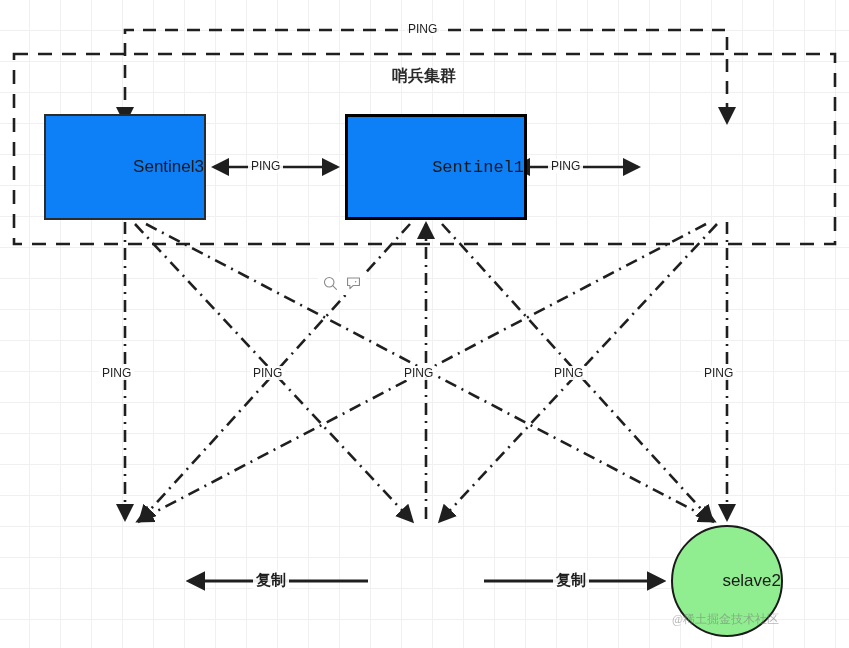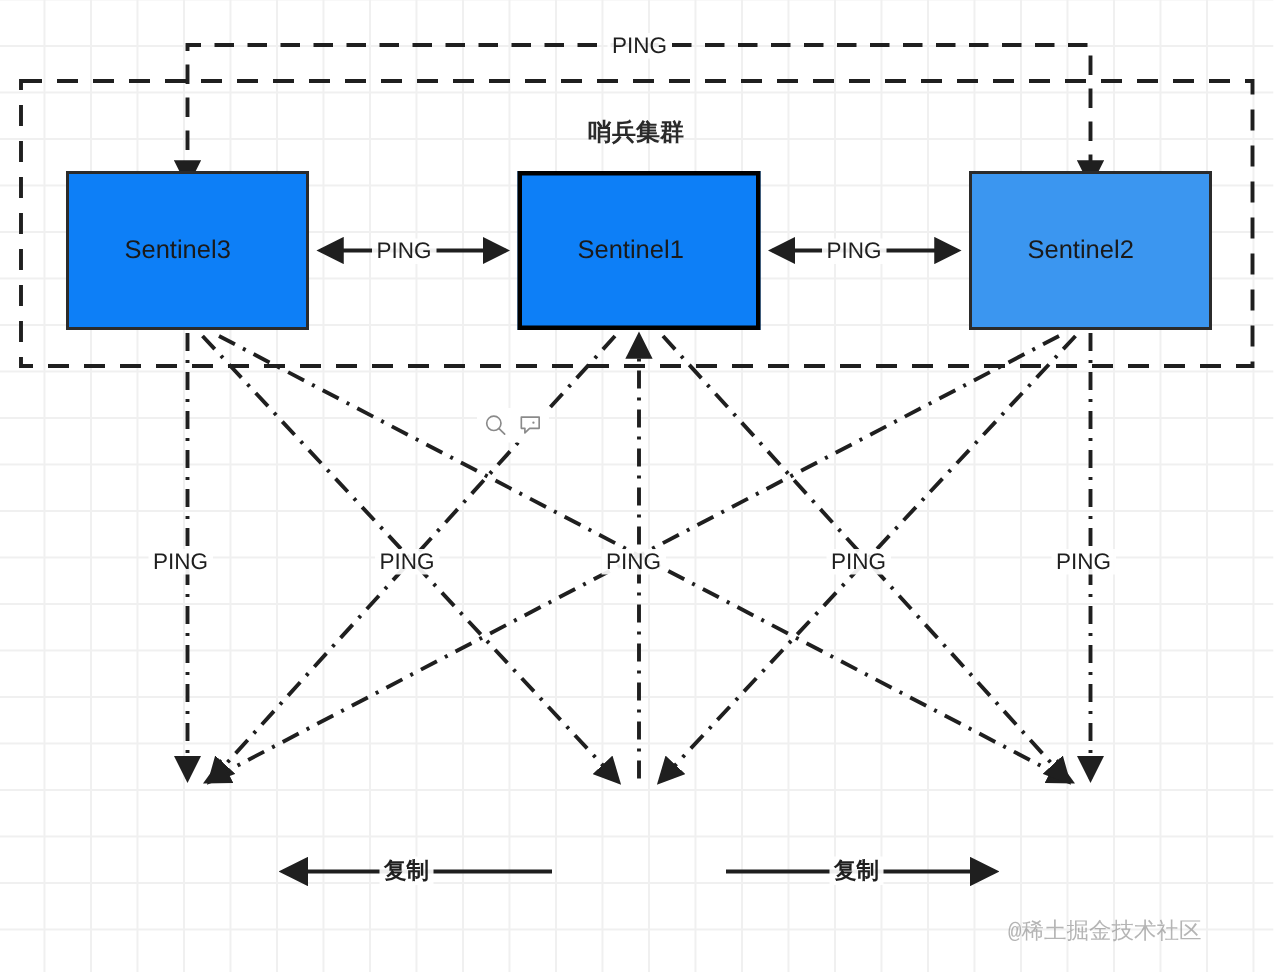--- a/index.html
+++ b/index.html
@@ -24,41 +24,40 @@
     position: absolute;
     left: 0;
     top: 0;
     width: 849px;
     height: 648px;
   }
   .node {
     position: absolute;
     display: flex;
     align-items: center;
-    justify-content: flex-start;
+    justify-content: flex-end;
     box-sizing: border-box;
     color: #1a1a1a;
     font-size: 17px;
     font-family: "Liberation Sans", "DejaVu Sans", sans-serif;
     user-select: none;
-    padding-left: 37px;
   }
   .sentinel-box {
     border: 2px solid #2b2b2b;
   }
   .sentinel-box.selected {
     border: 3px solid #000000;
   }
   .circle-node {
     border: 2px solid #1a1a1a;
     border-radius: 50%;
   }
   .edge-label {
     position: absolute;
-    font-size: 15px;
+    font-size: 12px;
     color: #1f1f1f;
     background: rgba(255,255,255,0.92);
     padding: 0 3px;
     white-space: nowrap;
     user-select: none;
     font-family: "Liberation Sans", "DejaVu Sans", sans-serif;
   }
   .edge-label.cjk {
     font-size: 15px;
     font-weight: 700;
@@ -77,25 +76,25 @@
     display: flex;
     align-items: center;
     gap: 6px;
     background: #ffffff;
     padding: 3px 4px;
     border-radius: 2px;
   }
   .mini-toolbar svg { display: block; }
   .watermark {
     position: absolute;
-    font-size: 15px;
+    font-size: 12px;
     color: rgba(120,120,120,0.55);
     white-space: nowrap;
     user-select: none;
-    font-family: Liberation Mono, monospace;
+    font-family: Liberation Serif, serif;
   }
 </style>
 </head>
 <body>
 
 <div id="canvas">
 
   <svg id="svg-layer" viewBox="0 0 849 648" xmlns="http://www.w3.org/2000/svg">
     <defs>
       <marker id="arrow" viewBox="0 0 12 12" refX="10" refY="6" markerWidth="7" markerHeight="7" orient="auto-start-reverse">
@@ -127,36 +126,36 @@
     <line x1="410" y1="224" x2="140" y2="521" stroke="#1f1f1f" stroke-width="2.6" stroke-dasharray="12 6 2 6" marker-end="url(#arrow)"></line>
     <line x1="442" y1="224" x2="712" y2="521" stroke="#1f1f1f" stroke-width="2.6" stroke-dasharray="12 6 2 6" marker-end="url(#arrow)"></line>
 
     <line x1="717" y1="224" x2="440" y2="521" stroke="#1f1f1f" stroke-width="2.6" stroke-dasharray="12 6 2 6" marker-end="url(#arrow)"></line>
     <line x1="706" y1="224" x2="138" y2="521" stroke="#1f1f1f" stroke-width="2.6" stroke-dasharray="12 6 2 6" marker-end="url(#arrow)"></line>
 
     <line x1="368" y1="581" x2="189" y2="581" stroke="#1f1f1f" stroke-width="2.8" marker-end="url(#arrow)"></line>
     <line x1="484" y1="581" x2="663" y2="581" stroke="#1f1f1f" stroke-width="2.8" marker-end="url(#arrow)"></line>
   </svg>
 
-  <div class="cluster-title" style="left:392px; top:78px;">哨兵集群</div>
+  <div class="cluster-title" style="left:392px; top:66px;">哨兵集群</div>
 
   <div class="node sentinel-box" style="left:44px; top:114px; width:162px; height:106px; background:#0d7ff7;">
     <span>Sentinel3</span>
   </div>
 
-  <div class="node sentinel-box selected" style="left:345px; top:114px; width:162px; height:106px; background:#0d7ff7;">
+  <div class="node sentinel-box selected" style="left:345px; top:114px; width:182px; height:106px; background:#0d7ff7;font-family:Liberation Mono, monospace;">
     <span>Sentinel1</span>
-  </div>
-
-  <div class="node sentinel-box" style="left:646px; top:114px; width:162px; height:106px; background:#3b96f0;">
-    <span>Sentinel2</span>
   </div>
 
 
 
+
+  <div class="node circle-node" style="left:671px; top:525px; width:112px; height:112px; background:#90ee90;">
+    <span>selave2</span>
+  </div>
 
   <div class="edge-label" style="left:405px; top:22px;">PING</div>
   <div class="edge-label" style="left:248px; top:159px;">PING</div>
   <div class="edge-label" style="left:548px; top:159px;">PING</div>
 
   <div class="edge-label" style="left:99px; top:366px;">PING</div>
   <div class="edge-label" style="left:250px; top:366px;">PING</div>
   <div class="edge-label" style="left:401px; top:366px;">PING</div>
   <div class="edge-label" style="left:551px; top:366px;">PING</div>
   <div class="edge-label" style="left:701px; top:366px;">PING</div>

